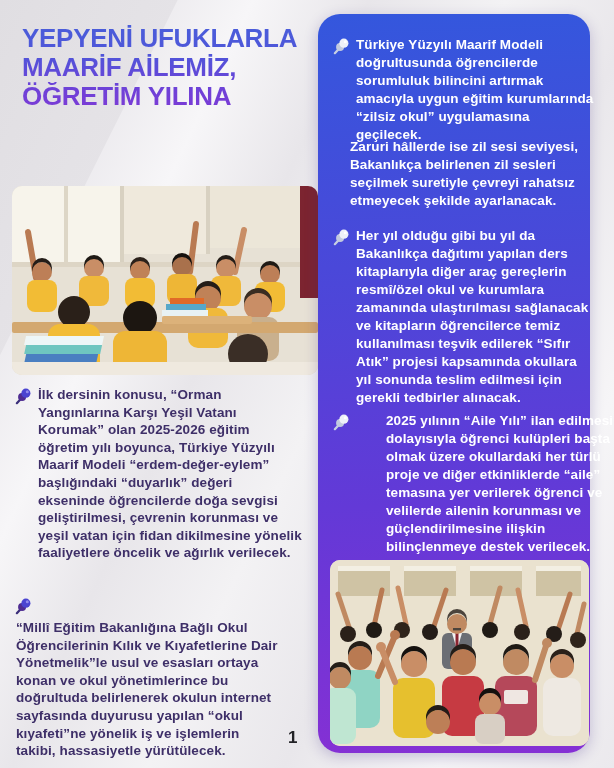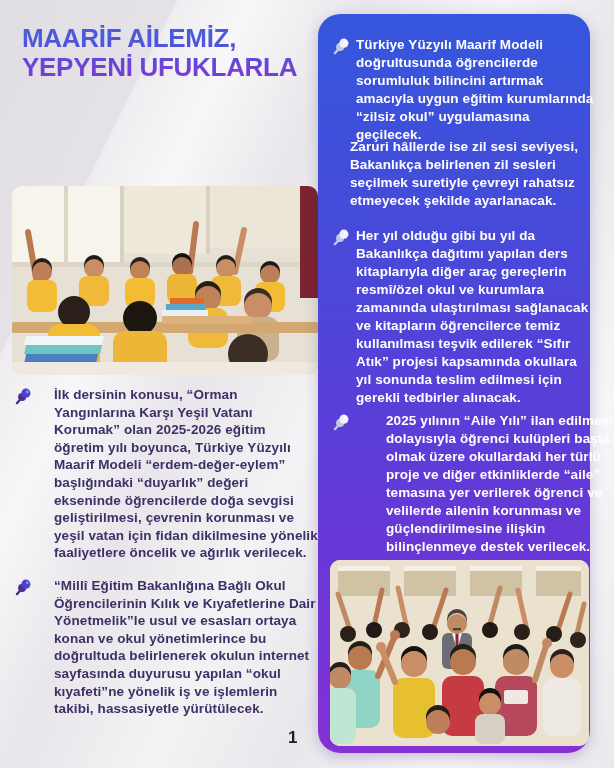--- a/index.html
+++ b/index.html
@@ -35,29 +35,29 @@
     position:absolute; left:12px; top:186px; width:306px; height:189px;
     border-radius:10px; overflow:hidden; background:#e7e1d5;
   }
   .photo-crowd {
     position:absolute; left:12px; top:546px; width:259px; height:186px;
     border-radius:10px; overflow:hidden; background:#eae2cf;
   }
   .photo-left svg, .photo-crowd svg { display:block; width:100%; height:100%; }
 
   
-  .lbullet { position:absolute; left:14px; display:flex;gap:16px; }
+  .lbullet { position:absolute; left:14px; display:flex; }
   .lbullet .pin { flex:0 0 22px; margin-top:1px; }
   .lbullet .txt {
     width:264px; margin-left:2px;
     font-size:13.5px; line-height:17.6px; font-weight:600;
     color:#3e2f68; letter-spacing:0.1px;
   }
   .lb1 { top:386px; }
-  .lb2 { top:577px; }
+  .lb2 { top:596px;flex-direction:column; }
 
   .pagenum {
     position:absolute; left:288px; top:728px;
     font-size:17px; font-weight:800; color:#222226;
   }
 
   
   .panel {
     position:absolute; left:318px; top:14px; width:272px; height:739px;
     border-radius:22px;
@@ -79,22 +79,23 @@
 
   .pin svg { display:block; width:19px; height:19px; }
 </style>
 </head>
 <body>
 
 <div class="page">
   <div class="bg-band"></div>
 
   <h1 class="title">
+    <span>YEPYENİ UFUKLARLA</span>
     <span>MAARİF AİLEMİZ,</span>
-    <span>YEPYENİ UFUKLARLA</span>
+    <span>ÖĞRETİM YILINA</span>
   </h1>
 
   <div class="photo-left">
     <svg viewBox="0 0 306 189" preserveAspectRatio="none">
       <rect width="306" height="189" fill="#e7e1d5"></rect>
       <rect x="0" y="0" width="108" height="76" fill="#f7f4eb"></rect>
       <rect x="52" y="0" width="4" height="76" fill="#ddd6c6"></rect>
       <rect x="108" y="0" width="4" height="76" fill="#d8d1c1"></rect>
       <rect x="112" y="0" width="82" height="68" fill="#efe9dc"></rect>
       <rect x="194" y="0" width="4" height="68" fill="#d8d1c1"></rect>

